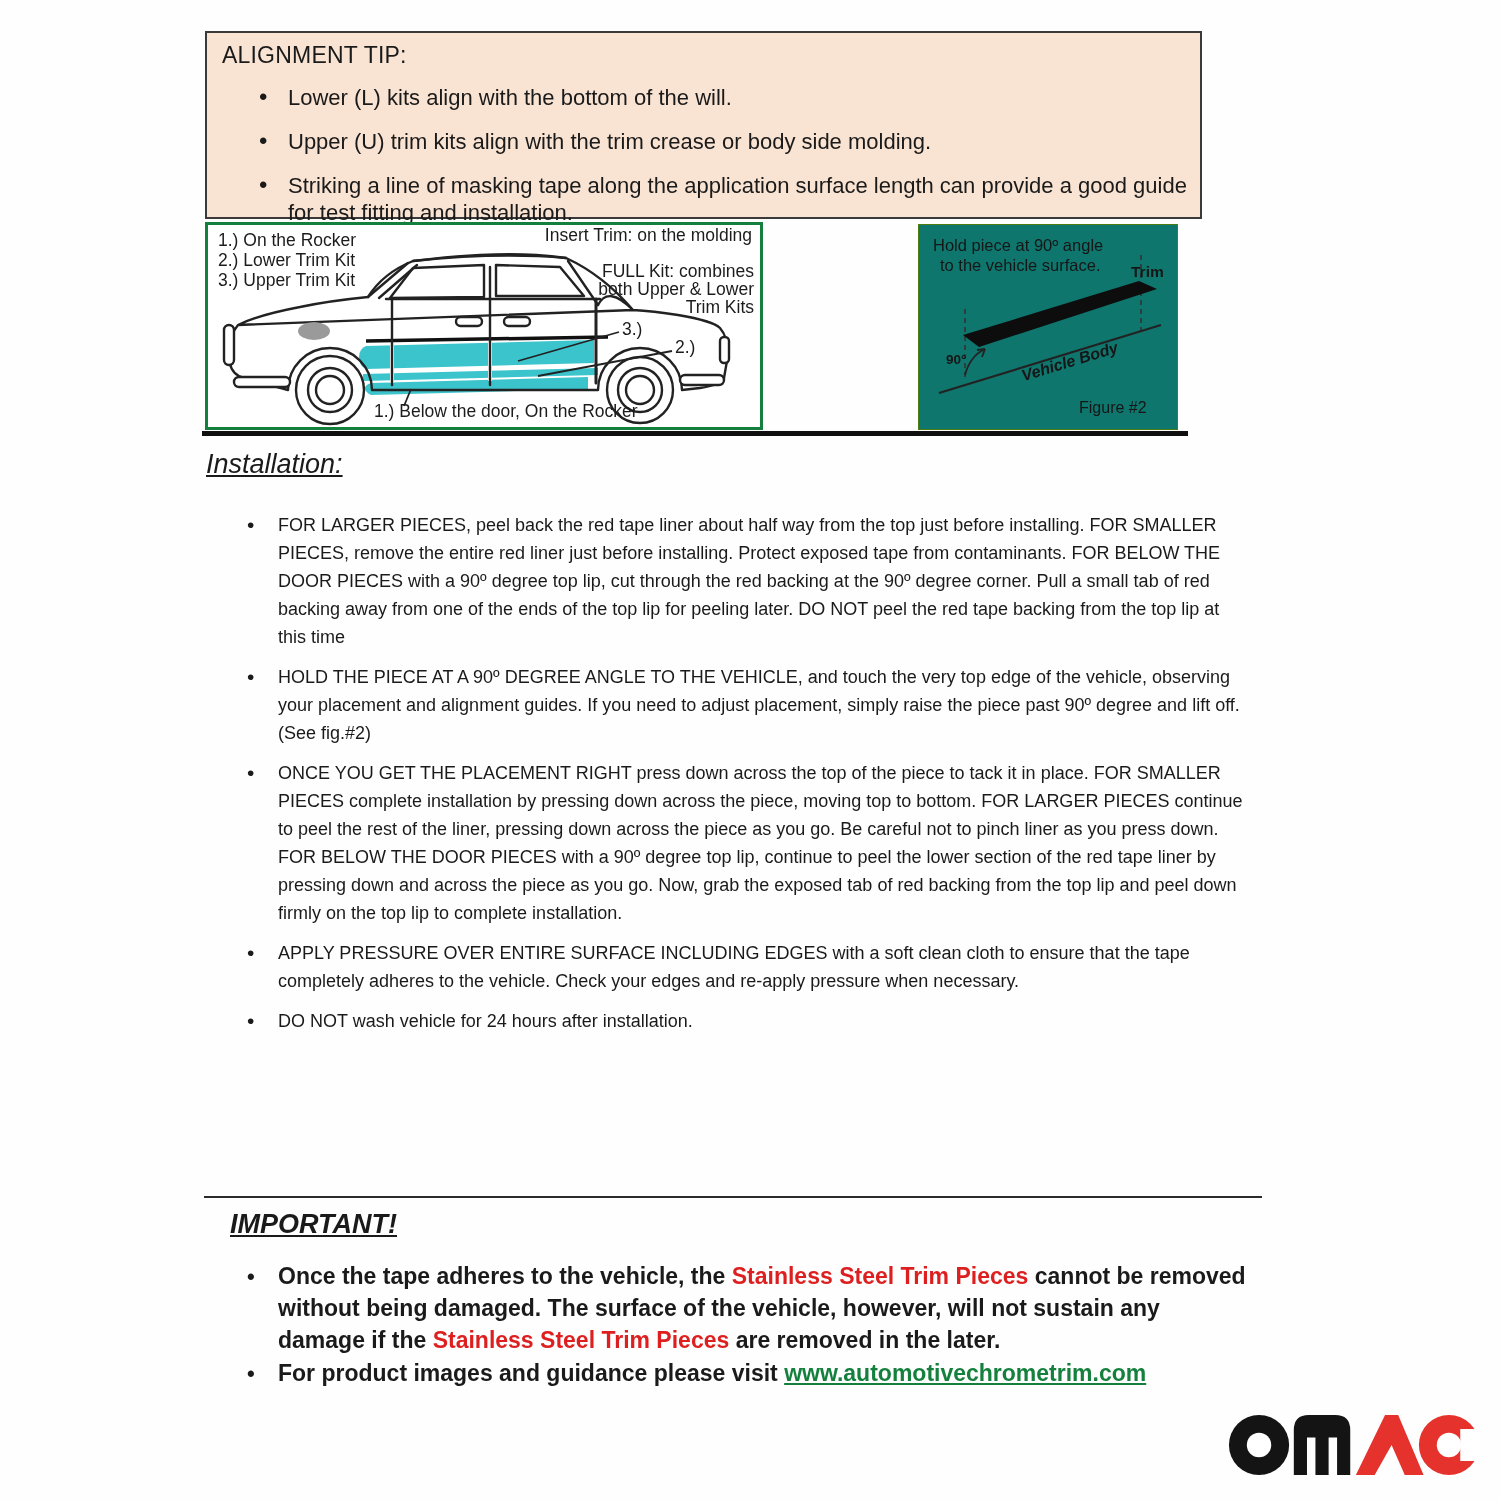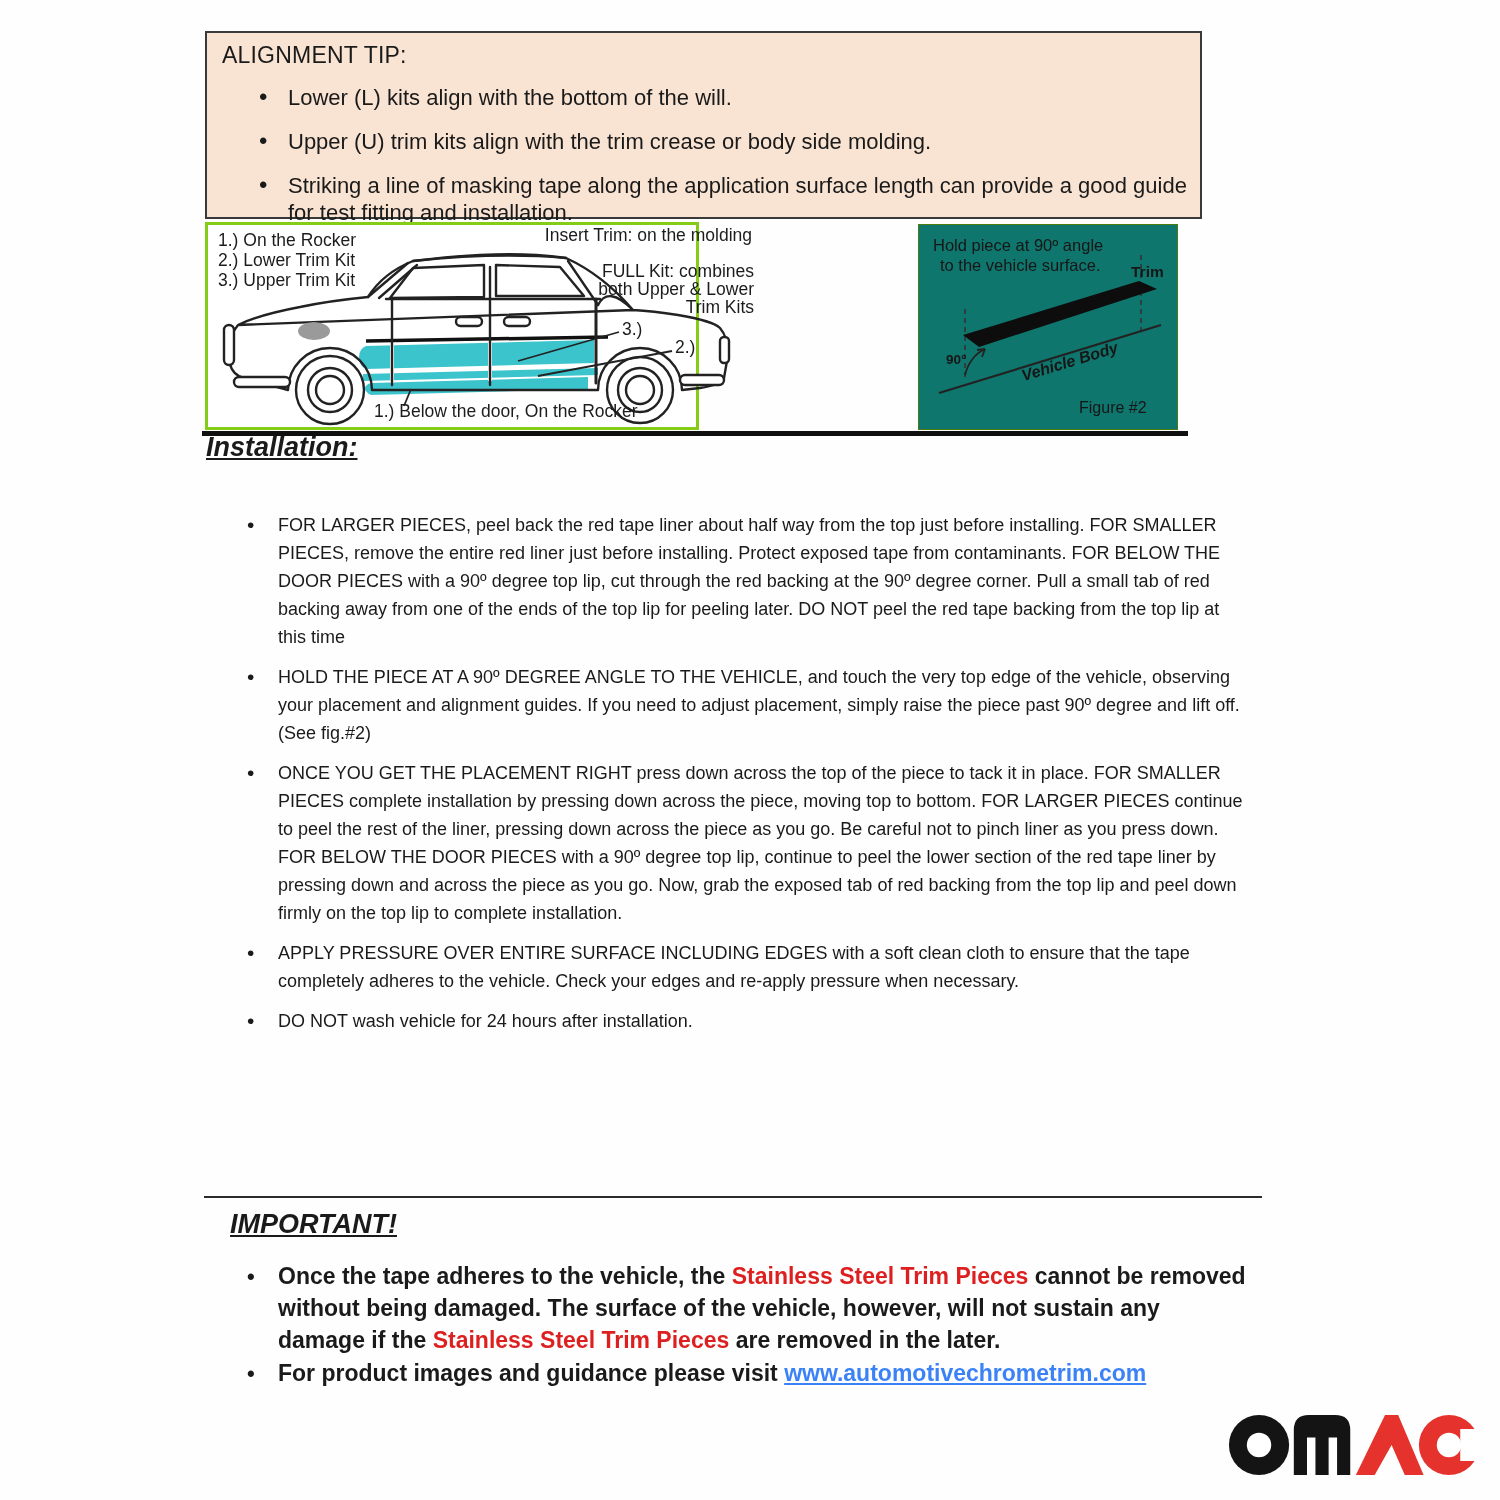--- a/index.html
+++ b/index.html
@@ -10,30 +10,30 @@
   
   .tip-box { position:absolute; left:205px; top:31px; width:997px; height:188px;
              background:#f9e3d2; border:2px solid #3a3a3a; }
   .tip-title { font-size:23px; margin:9px 0 0 15px; letter-spacing:0.2px; }
   .tip-list { list-style:none; margin-top:15px; }
   .tip-list li { position:relative; margin:0 0 17px 81px; max-width:962px;
                  font-size:22px; line-height:27px; }
   .tip-list li::before { content:"\2022"; position:absolute; left:-29px; top:-1px; font-size:24px; }
 
   
-  .car-box { position:absolute; left:205px; top:222px; width:494px; height:208px;
-             border:3px solid #84cc16; background:#fff; }
+  .car-box { position:absolute; left:205px; top:222px; width:558px; height:208px;
+             border:3px solid #15803d; background:#fff; }
   .fig-box { position:absolute; left:918px; top:224px; width:260px; height:206px;
              border:1px solid #4d7c0f; background:#0f766e; }
   .thick-rule { position:absolute; left:202px; top:431px; width:986px; height:5px; background:#101010; }
   svg { font-family:"Liberation Sans","DejaVu Sans",sans-serif; display:block; }
 
   
-  .install-heading { position:absolute; left:206px; top:432px; font-size:27px; font-style:italic;
-                     font-weight:700; text-decoration:underline; }
+  .install-heading { position:absolute; left:206px; top:449px; font-size:27px; font-style:italic;
+                     font-weight:400; text-decoration:underline; }
   .install-list { position:absolute; left:205px; top:499px; width:1055px; list-style:none; }
   .install-list li { position:relative; margin-left:73px; max-width:970px;
                      font-size:18px; line-height:28px;margin-top:12px; }
   .install-list li::before { content:"\2022"; position:absolute; left:-31px; top:0; font-size:21px; }
 
   
   .divider { position:absolute; left:204px; top:1196px; width:1058px; height:2px; background:#2b2b2b; }
   .important-heading { position:absolute; left:206px; top:1209px; font-size:27px; font-style:italic;
                        font-weight:700; text-decoration:underline;margin-left:24px; }
   .important-list { position:absolute; left:205px; top:1260px; width:1080px; list-style:none; }
@@ -179,21 +179,21 @@
     <li><span>DO NOT wash vehicle for 24 hours after installation.</span></li>
   </ul>
 
   <div class="divider"></div>
   <h2 class="important-heading">IMPORTANT!</h2>
   <ul class="important-list">
     <li>
       <span>Once the tape adheres to the vehicle, the </span><span style="color: rgb(222, 31, 31);">Stainless Steel Trim Pieces</span><span> cannot be removed without being damaged. The surface of the vehicle, however, will not sustain any damage if the </span><span style="color: rgb(222, 31, 31);">Stainless Steel Trim Pieces</span><span> are removed in the later.</span>
     </li>
     <li>
-      <span>For product images and guidance please visit </span><a style="color: #3b82f6;">www.automotivechrometrim.com</a>
+      <span>For product images and guidance please visit </span><a style="color: #15803d;">www.automotivechrometrim.com</a>
     </li>
   </ul>
 
   <div class="logo">
     <svg viewBox="0 0 268 92" width="252" height="92" aria-label="OM">
       <g fill="#141414">
         <circle cx="33" cy="46" r="32"></circle>
         <path d="M70,78 V30 Q70,14 86,14 H114 Q130,14 130,30 V78 H116 V38 H107 V78 H93 V38 H84 V78 Z"></path>
       </g>
       <circle cx="33" cy="46" r="13" fill="#ffffff"></circle>

